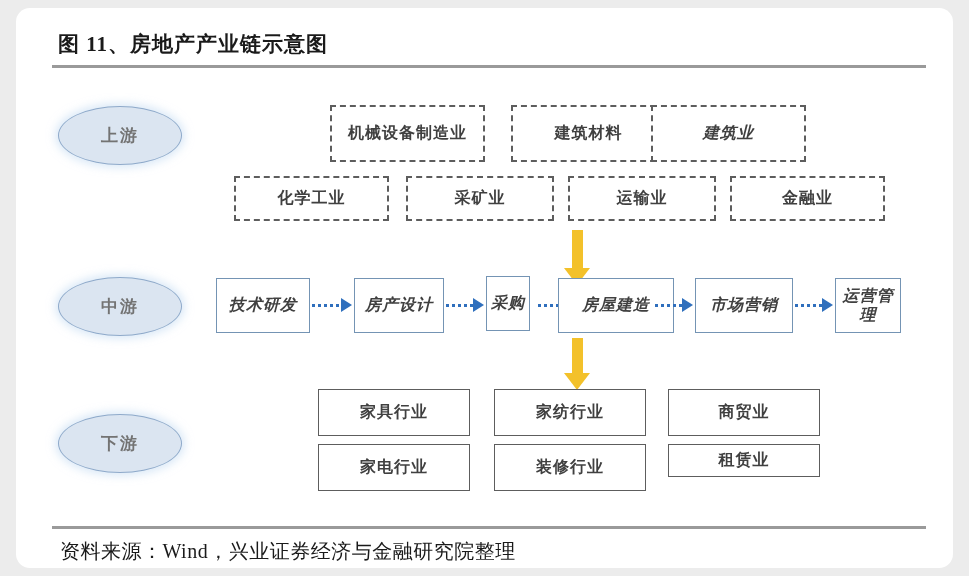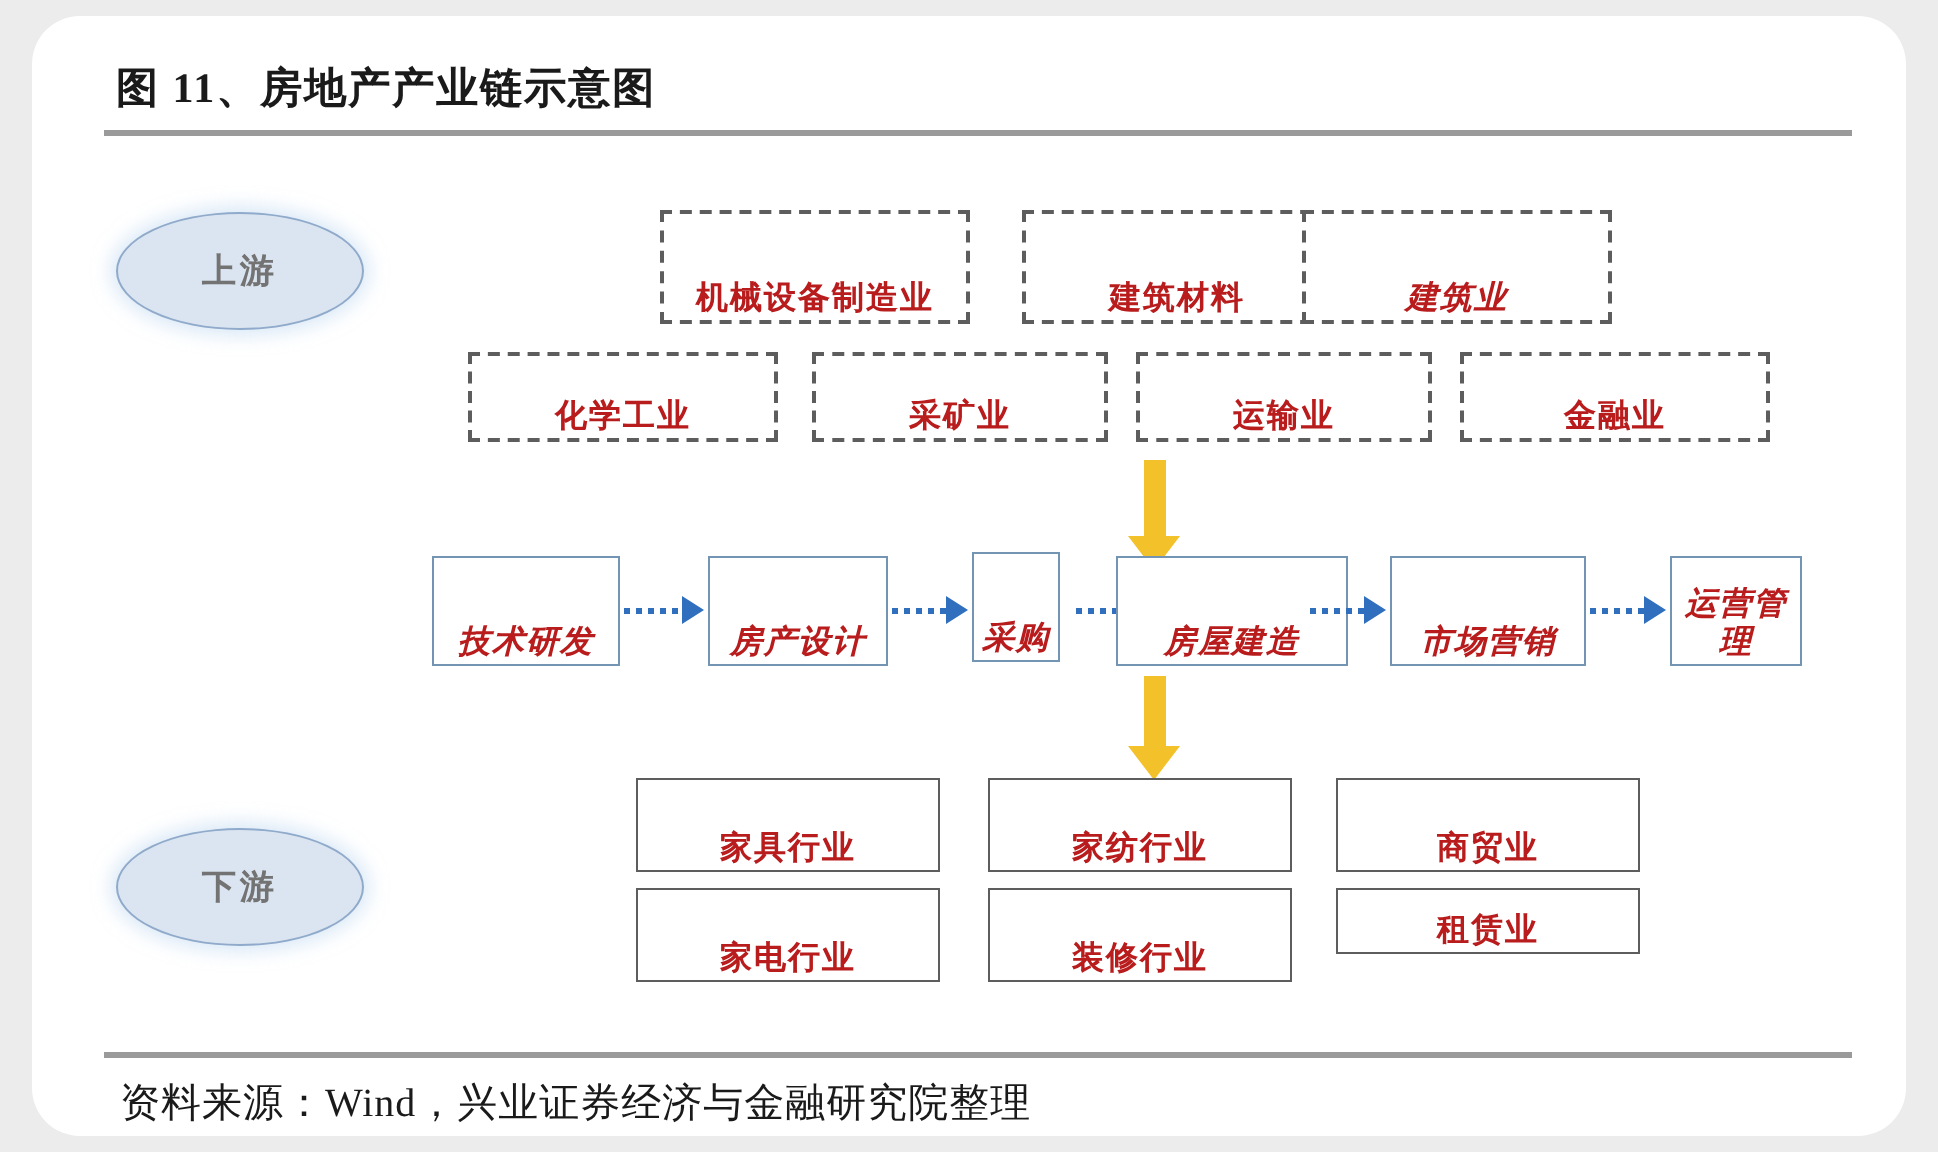--- a/index.html
+++ b/index.html
@@ -13,21 +13,21 @@
     overflow: hidden;
     font-family: "Liberation Serif", "DejaVu Serif", serif;
   }
   .card {
     position: absolute;
     left: 16px;
     top: 8px;
     width: 937px;
     height: 560px;
     background: #ffffff;
-    border-radius: 24px;
+    border-radius: 14px;
     overflow: hidden;
   }
 
   
   .fig-title {
     position: absolute;
     left: 42px;
     top: 22px;
     font-size: 21px;
     font-weight: bold;
@@ -86,25 +86,25 @@
     color: #737373;
     letter-spacing: 2px;
     box-shadow: 0 0 9px 3px rgba(190, 215, 240, 0.55);
     font-family: "Liberation Serif", "DejaVu Serif", serif;
   }
 
   
   .node {
     position: absolute;
     display: flex;
-    align-items: flex-end;
+    align-items: center;
     justify-content: center;
     text-align: center;
     line-height: 1.18;
-    color: #b91c1c;
+    color: #404040;
     font-weight: bold;
     font-size: 16px;
     letter-spacing: 1px;
     box-sizing: border-box;
     font-family: "Liberation Serif", "DejaVu Serif", serif;
   }
   .node.up {
     border: 2.4px dashed #5d5d5d;
     background: #ffffff;
   }
@@ -195,20 +195,21 @@
     </div>
     <div class="node up" style="left:714px; top:168px; width:155px; height:45px;">
       <span>金融业</span>
     </div>
 
     <div class="yarrow" style="left:548px; top:222px; width:26px; height:55px;">
       <div class="shaft"></div>
       <div class="tip"></div>
     </div>
 
+    <div class="tier" style="left:42px; top:269px; width:122px; height:57px;">中游</div>
 
     <div class="node mid" style="left:200px; top:270px; width:94px; height:55px;">
       <span>技术研发</span>
     </div>
     <div class="conn" style="left:296px; top:291px; width:40px;">
       <div class="dots"></div>
         <div class="head"></div>
     </div>
 
     <div class="node mid" style="left:338px; top:270px; width:90px; height:55px;">

